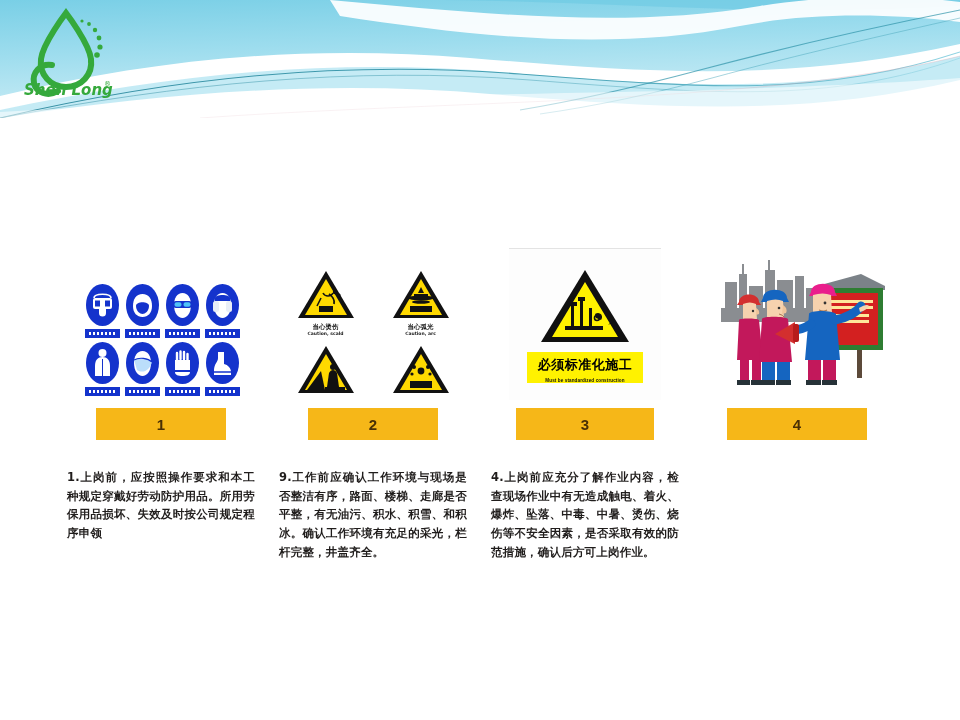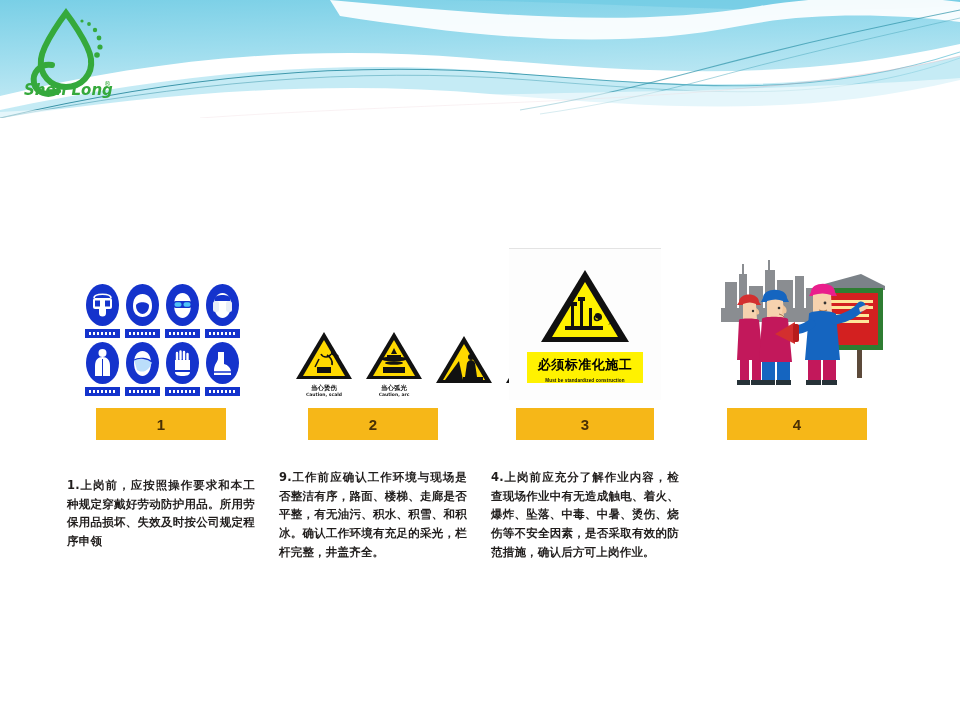--- a/index.html
+++ b/index.html
@@ -51,21 +51,21 @@
   
   .captions { display:flex; width:850px; margin-top:28px; }
   .caption {
     width:212px; padding:0 12px;
     font-size:11.5px; line-height:1.62;
     color:#201d1c; text-align:justify;
     font-family:"DejaVu Sans","Liberation Sans",sans-serif;
     font-weight:700;
     letter-spacing:0.2px;
   }
-  .caption.c1 { text-align:center;margin-top:8px; }
+  .caption.c1 { text-align:center; }
   .caption.c1 span { display:block; text-align:justify; }
 
   
   .ppe-grid { display:grid; grid-template-columns:repeat(4,1fr); gap:4px 5px; width:152px; padding-bottom:4px; }
   .ppe-cell { display:flex; flex-direction:column; align-items:center; }
   .ppe-oval {
     width:33px; height:42px; border-radius:50%;
     background:#1433CC; position:relative; overflow:hidden;
     display:flex; align-items:center; justify-content:center;
   }
@@ -74,21 +74,21 @@
     margin-top:3px; width:35px; height:9px; background:#1433CC;
     display:flex; align-items:center; justify-content:center;
     overflow:hidden;
   }
   .ppe-strip i {
     display:block; width:28px; height:3px;
     background:repeating-linear-gradient(to right,#fff 0 2px,transparent 2px 4px);
   }
 
   
-  .warn-grid { display:grid; grid-template-columns:1fr 1fr 1fr 1fr; gap:2px 8px; width:160px; padding-bottom:2px; }
+  .warn-grid { display:grid; grid-template-columns:1fr 1fr; gap:2px 30px; width:160px; padding-bottom:2px; }
   .warn-cell { display:flex; flex-direction:column; align-items:center; }
   .warn-cell.r2 { padding-top:4px; }
   .tri { width:62px; height:54px; }
   .tri-label {
     margin-top:1px; font-size:6.5px; font-weight:700; color:#111;
     font-family:"DejaVu Sans",sans-serif; line-height:1.25; text-align:center;
     white-space:nowrap;
   }
   .tri-label .en { font-size:4.5px; font-weight:700; display:block; color:#222; }
 

